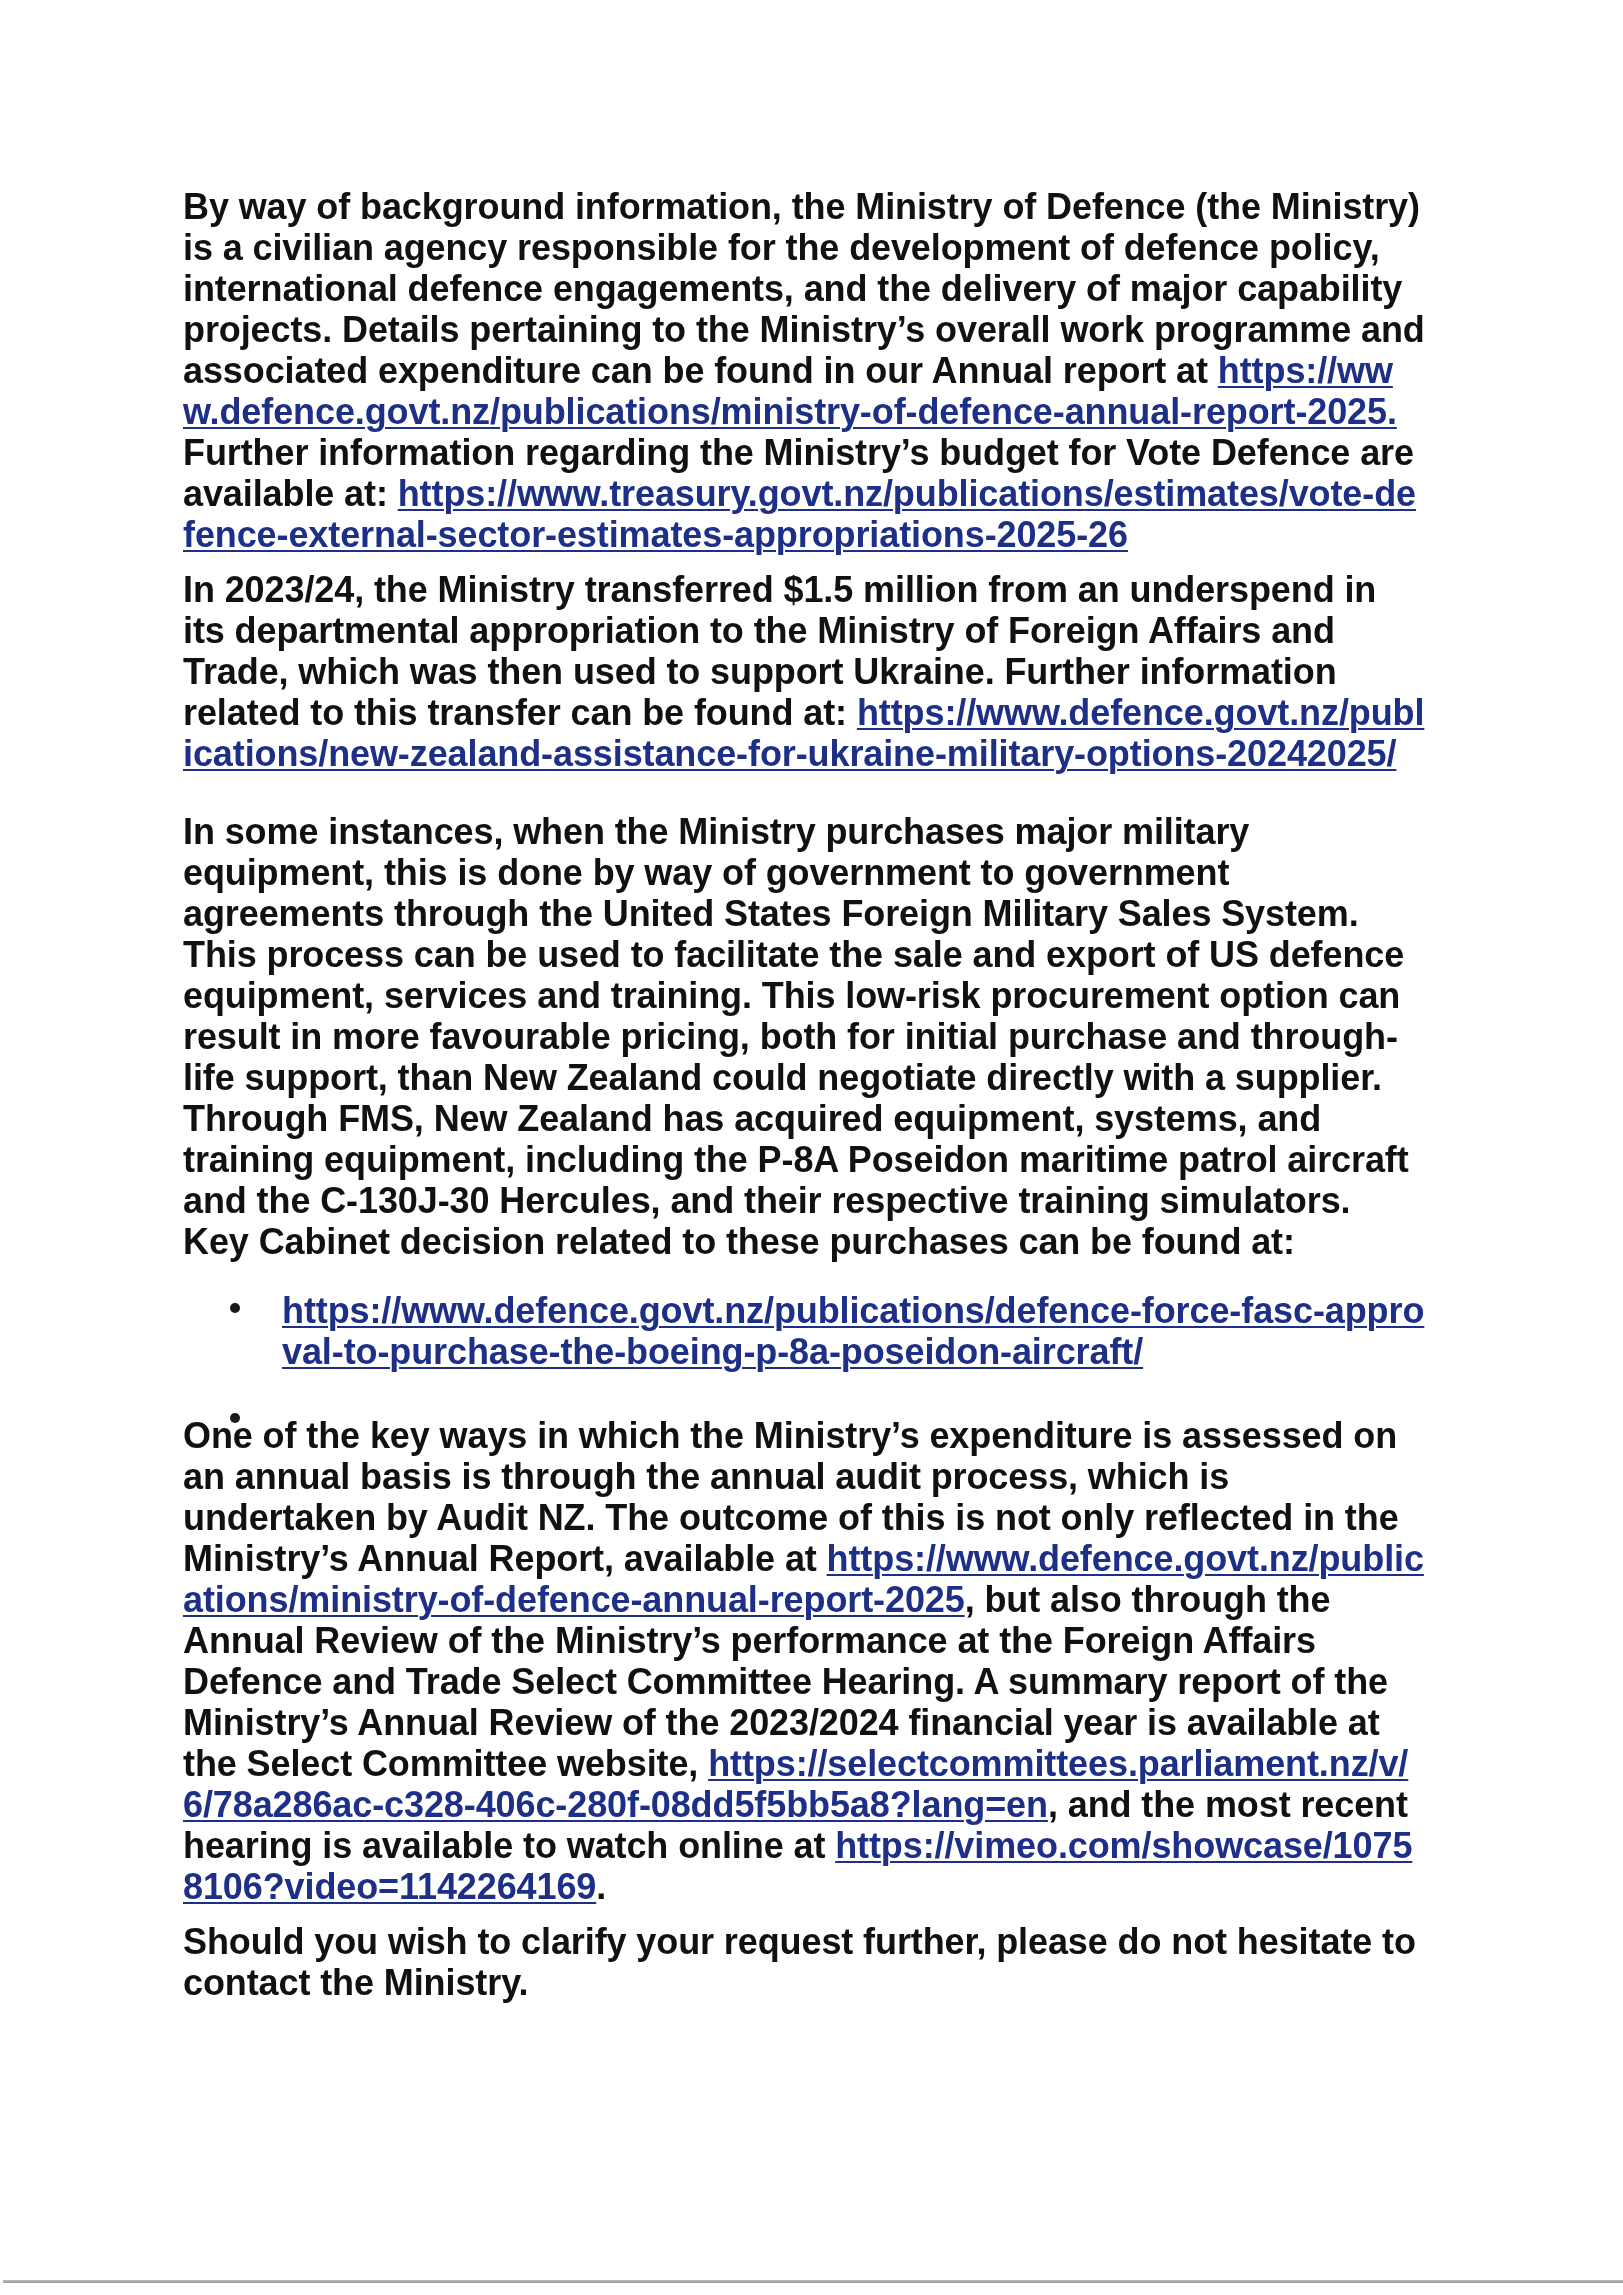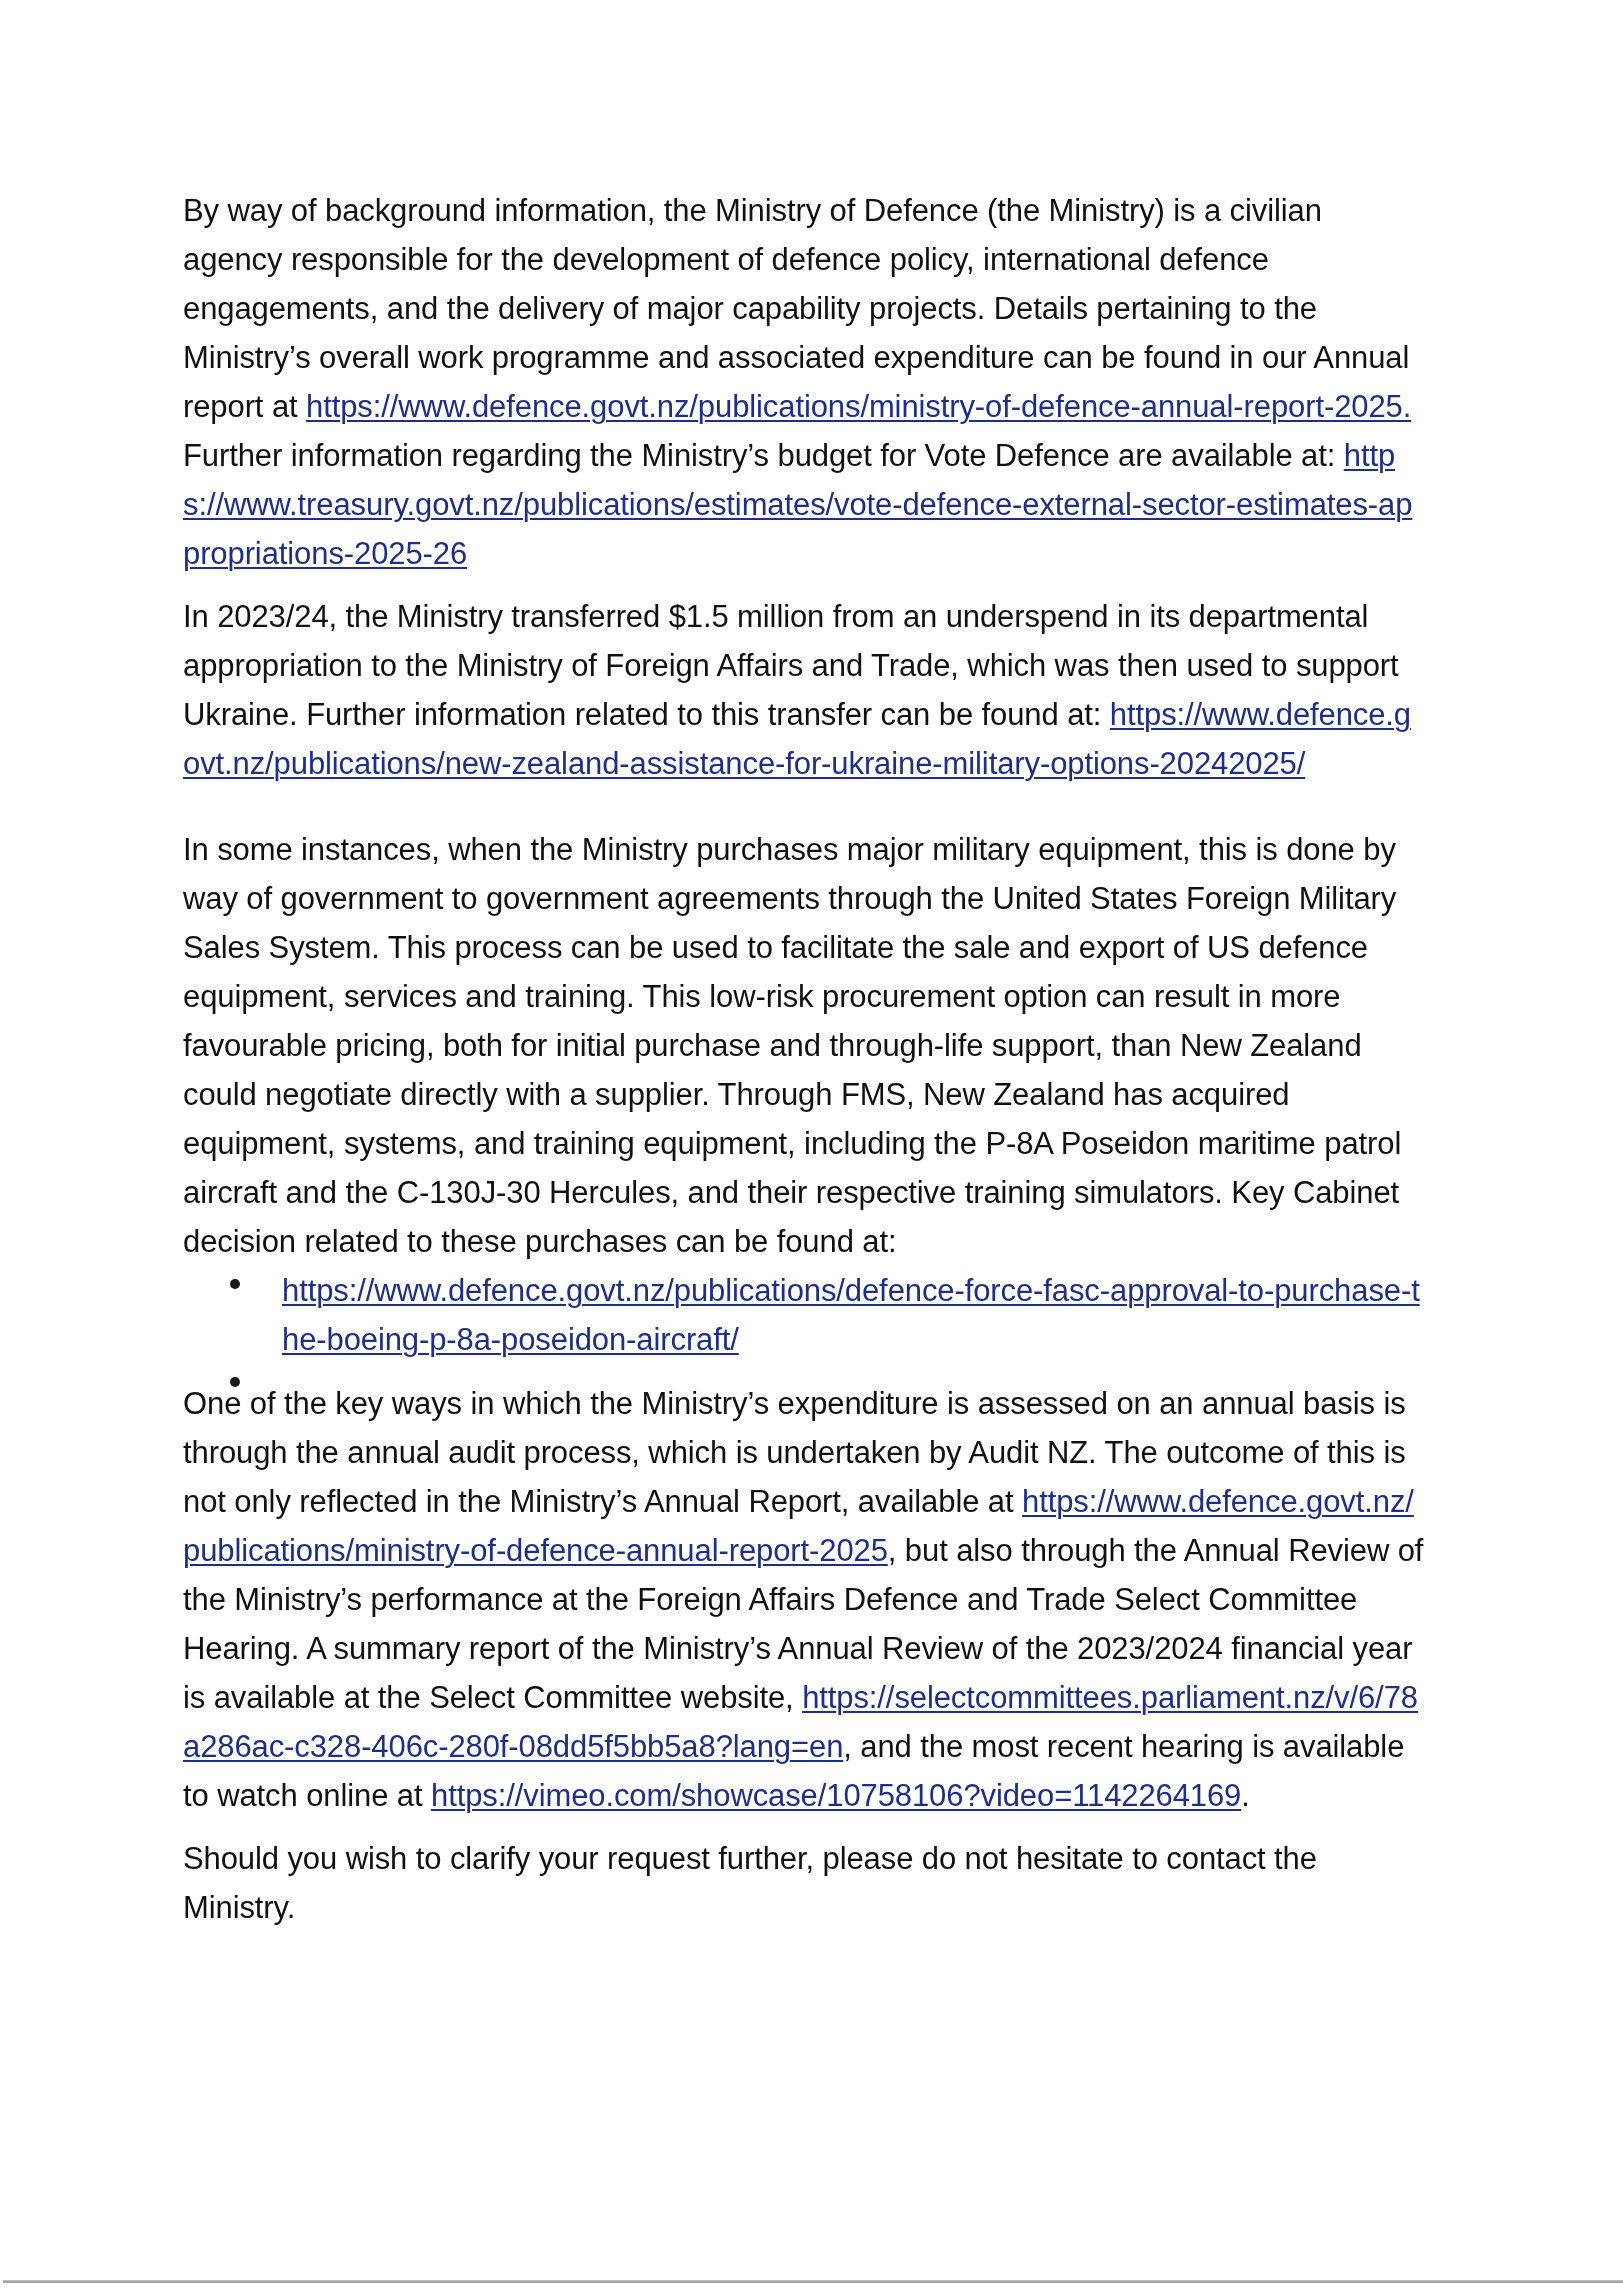--- a/index.html
+++ b/index.html
@@ -13,23 +13,24 @@
     position: relative;
     overflow: hidden;
     font-family: "Liberation Sans", "DejaVu Sans", sans-serif;
     color: #111111;
   }
   .page {
     position: absolute;
     left: 183px;
     top: 186px;
     width: 1243px;
-    font-size: 31px;
-    line-height: 49px;
+    font-size: 36px;
+    line-height: 41px;
     letter-spacing: -0.1px;
+    font-weight: bold;
   }
   .para {
     margin: 0;
   }
   .gap-small { height: 14.4px; }
   .gap-large { height: 37px; }
   a.link {
     color: #1d2f86;
     text-decoration: underline;
     text-decoration-thickness: 2px;
@@ -37,20 +38,21 @@
     word-break: break-all;
   }
   ul.links {
     list-style: none;
     margin: 0;
     padding: 0;
   }
   ul.links li {
     position: relative;
     padding-left: 99px;
+    margin-top: 28px;
   }
   ul.links li .bullet {
     position: absolute;
     left: 47px;
     top: 12.4px;
     width: 9.8px;
     height: 9.8px;
     border-radius: 50%;
     background: #1a1a1a;
   }

